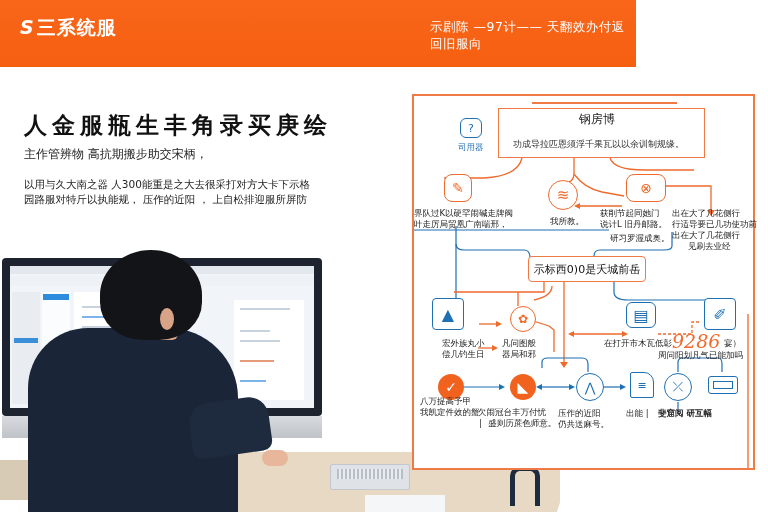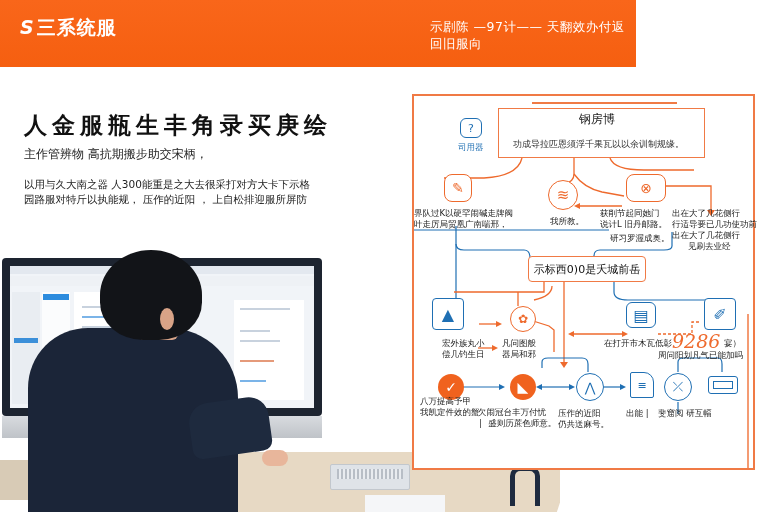--- a/index.html
+++ b/index.html
@@ -341,18 +341,18 @@
   <div class="icon-circle-blue" style="left:162px;top:277px;">⋀</div>
   <div class="small-label" style="left:144px;top:312px;">
     <div>压作的近阳</div>
     <div>仍共送麻号。</div>
   </div>
 
   <div style="position:absolute;left:216px;top:276px;width:24px;height:26px;border:1.5px solid #1f6fb3;color:#1f6fb3;font-size:11px;display:flex;align-items:center;justify-content:center;border-radius:2px 10px 2px 2px;">≡</div>
   <div class="small-label" style="left:212px;top:312px;">出能 |</div>
 
   <div class="icon-circle-blue" style="left:250px;top:277px;">⤫</div>
-  <div class="small-label" style="left:244px;top:312px;">斐窟阅 研互幅</div>
+  <div class="small-label" style="left:244px;top:312px;font-weight:bold;">斐窟阅 研互幅</div>
 
   <div style="position:absolute;left:294px;top:280px;width:30px;height:18px;border:1.5px solid #1f6fb3;border-radius:3px;">
     <div style="position:absolute;left:4px;top:4px;right:4px;bottom:4px;border:1.2px solid #1f6fb3;"></div>
   </div>
 </div>
 
 </body></html>

